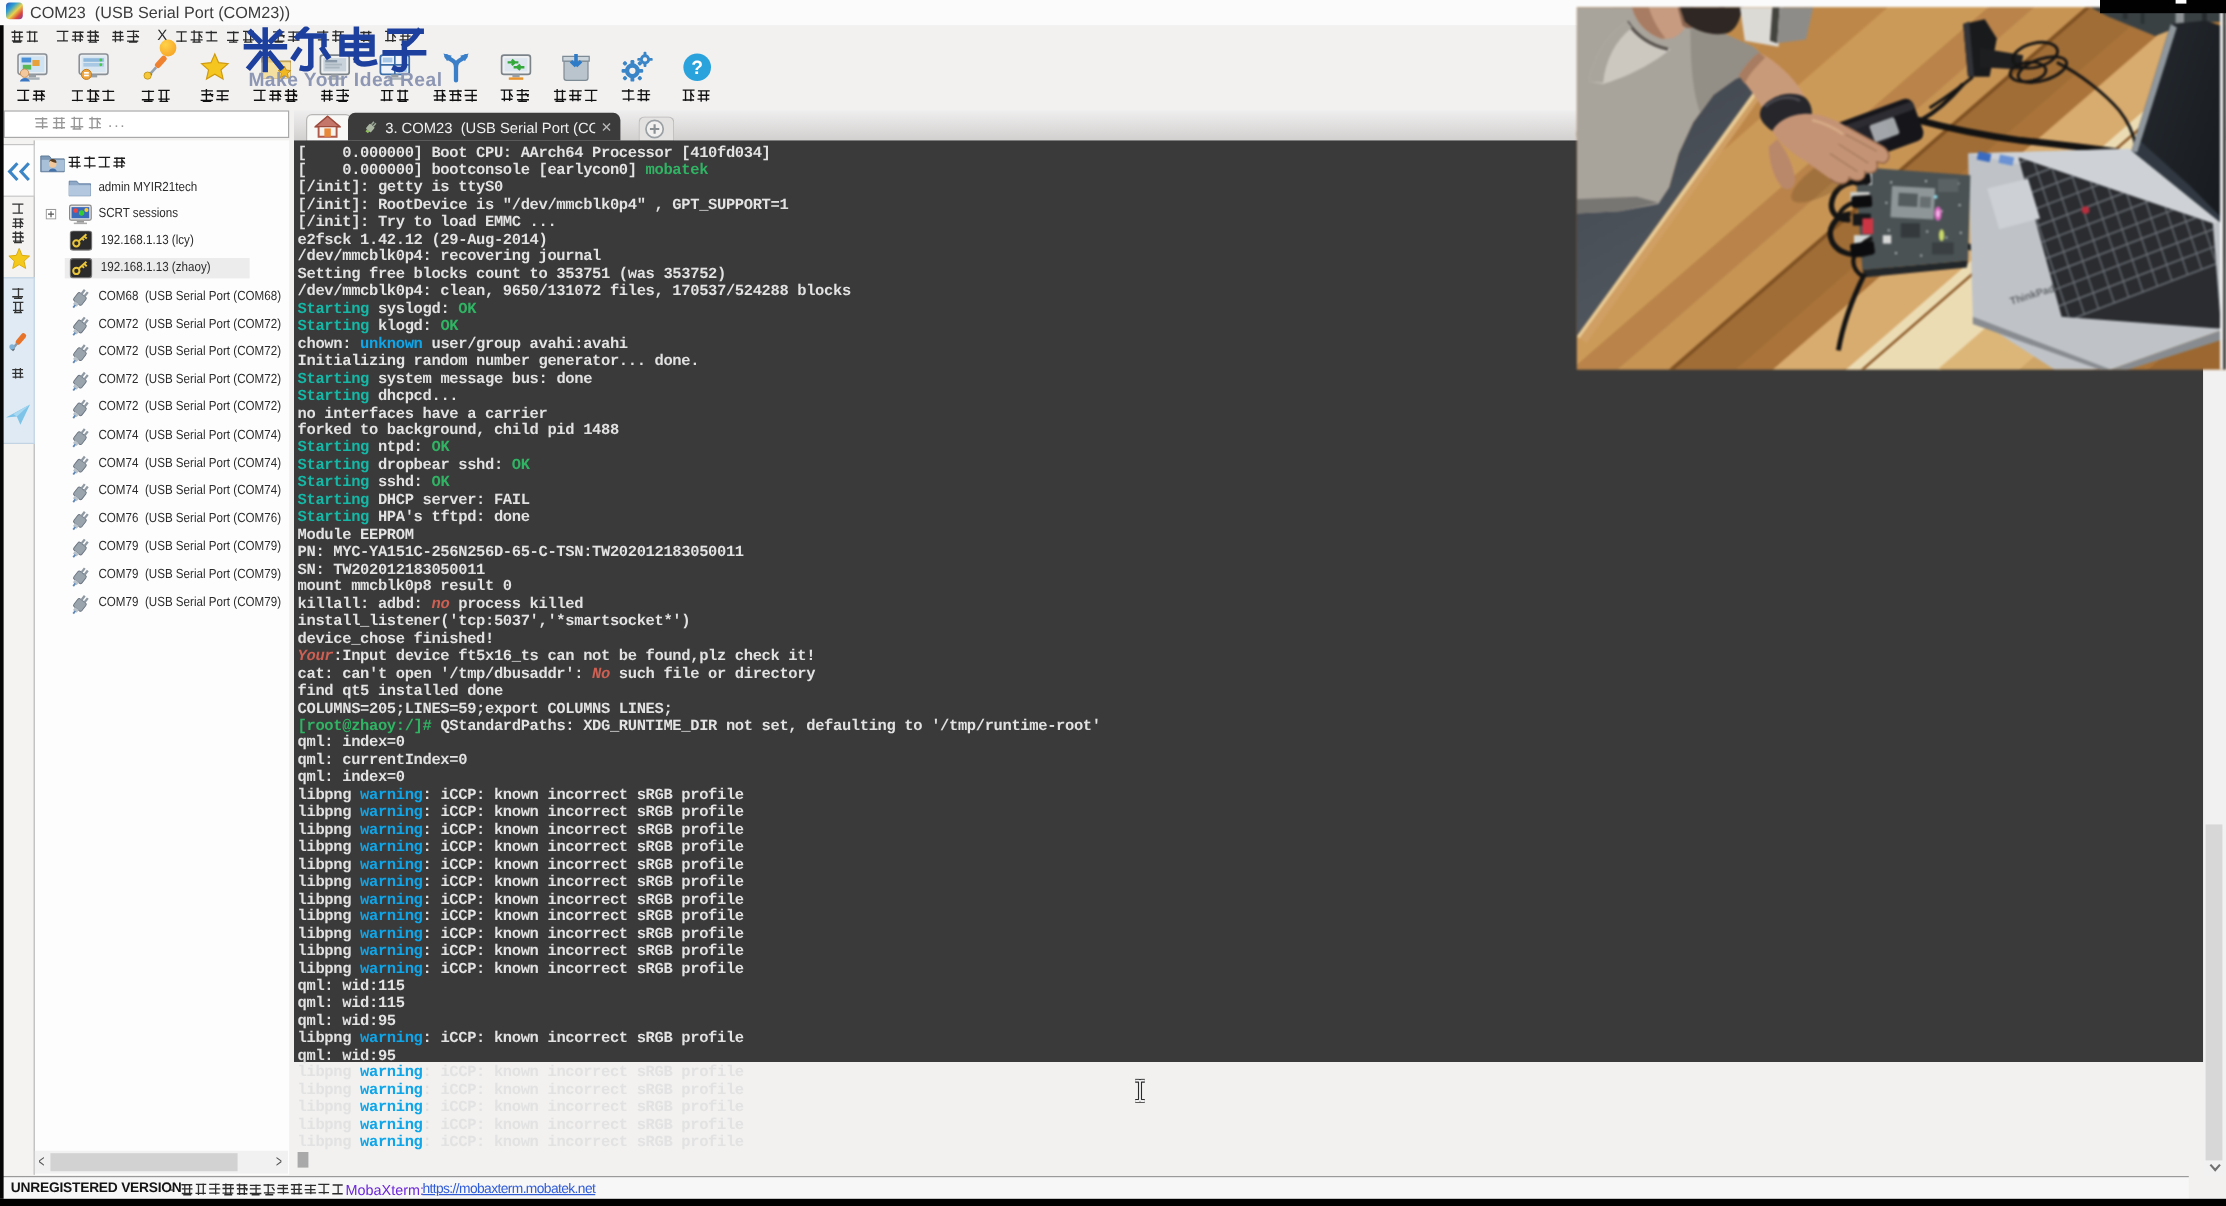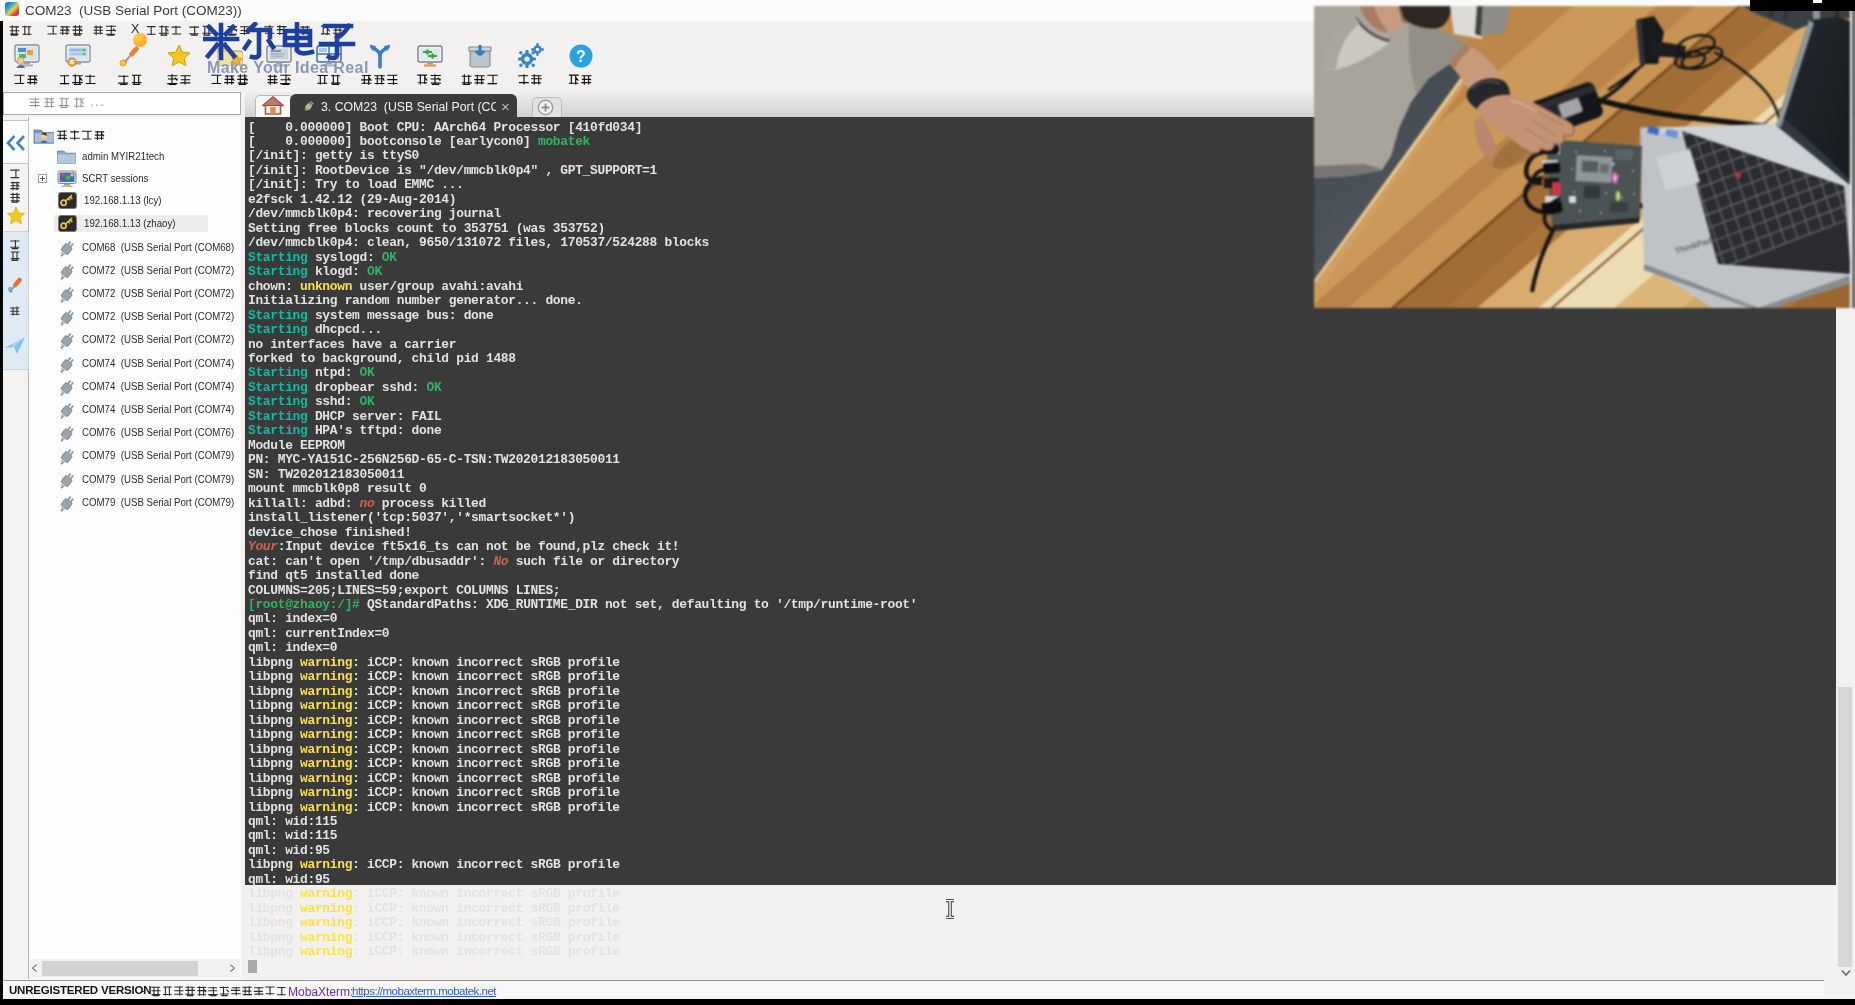--- a/index.html
+++ b/index.html
@@ -21,21 +21,21 @@
   #qc{left:3px;top:92px;width:236px;height:21px;background:#fff;
       border:1px solid #a9a9a9;}
   #leftstrip{left:2px;top:117px;width:26px;height:862px;background:#f4f3f2;}
   #sidebar{left:28px;top:117px;width:212px;height:862px;background:#fdfdfd;
      border-left:1px solid #b5b5b5;}
   .trow{position:absolute;left:0;font-size:11px;color:#2b2b2b;white-space:nowrap;transform:scaleX(0.88);transform-origin:0 0;}
   #term{left:245px;top:117px;width:1591px;height:768px;background:#3a3a3a;}
   #termtext{position:absolute;left:3px;top:3.5px;margin:0;
     font-family:"Liberation Mono",monospace;font-weight:bold;
     font-size:12.9px;line-height:14.47px;color:#e2e2e2;letter-spacing:-0.3px;}
-  .b{color:#14b8a6;} .g{color:#30b464;} .y{color:#fde047;} .r{color:#cd5f53;font-style:italic;}
+  .b{color:#14b8a6;} .g{color:#30b464;} .y{color:#0ea5e9;} .r{color:#cd5f53;font-style:italic;}
   #vsb{left:1836px;top:117px;width:19px;height:863px;background:#f1f1f1;}
   #vsbthumb{left:1838px;top:687px;width:14px;height:280px;background:#d7d7d7;}
   #statusbar{left:0;top:980px;width:1824px;height:19px;background:#f7f7f7;
      border-top:1px solid #9a9a9a;font-size:12.5px;}
   #blackbottom{left:0;top:999px;width:1855px;height:6px;background:#000;}
   #blackleft{left:0;top:21px;width:2.5px;height:978px;background:#060606;}
   #blackbartr{left:1750px;top:0;width:105px;height:11px;background:#010101;}
 </style>
 </head>
 <body>

